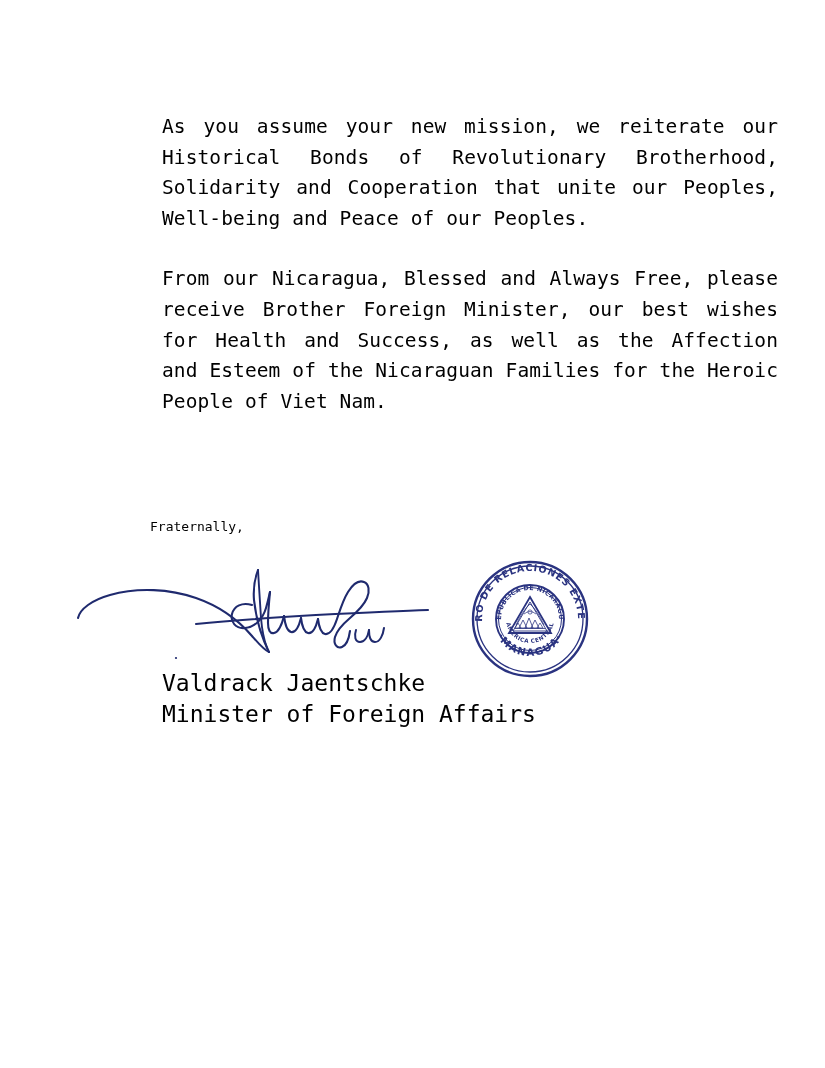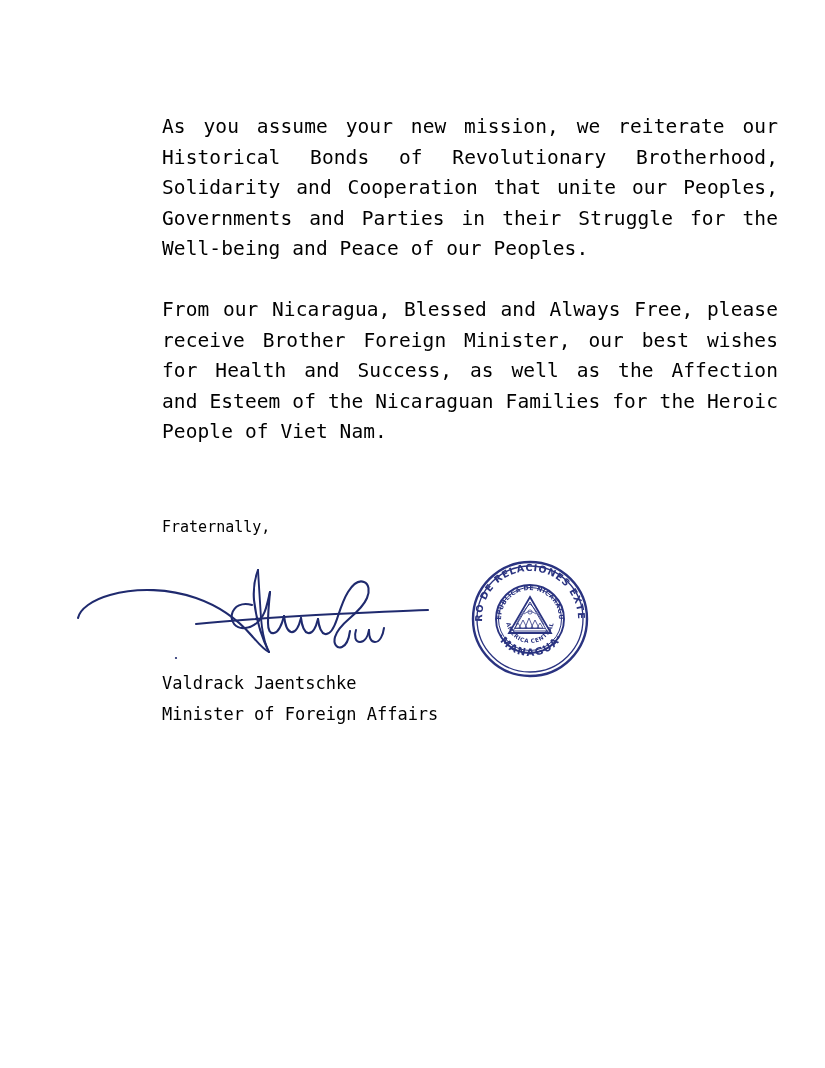--- a/index.html
+++ b/index.html
@@ -36,23 +36,23 @@
     text-align: justify;
     text-align-last: justify;
     white-space: nowrap;
   }
   .para .line.last {
     text-align: center;
     text-align-last: left;
   }
   .closing {
     position: absolute;
-    left: 114px;
+    left: 102px;
     top: 512px;
-    font-size: 15px;
+    font-size: 13px;
     line-height: 30.6px;
     color: #000000;
   }
   .signature-wrap {
     position: absolute;
     left: 18px;
     top: 560px;
     width: 380px;
     height: 110px;
     pointer-events: none;
@@ -61,39 +61,38 @@
     position: absolute;
     left: 415px;
     top: 552px;
     width: 134px;
     height: 134px;
   }
   .signer-block {
     position: absolute;
     left: 114px;
     top: 668px;
-    font-size: 17px;
+    font-size: 23px;
     line-height: 30.8px;
     color: #000000;
     white-space: nowrap;
   }
   .signer-block .sline { display: block; }
 </style>
 </head>
 <body>
 
 <div class="page">
 
   <div class="letter-body">
 
     <div class="para">
       <span class="line">As you assume your new mission, we reiterate our</span>
       <span class="line">Historical Bonds of Revolutionary Brotherhood,</span>
       <span class="line">Solidarity and Cooperation that unite our Peoples,</span>
-      <span class="line">Governments and Parties in their Struggle for the</span>
       <span class="line last">Well-being and Peace of our Peoples.</span>
     </div>
 
     <div class="para">
       <span class="line">From our Nicaragua, Blessed and Always Free, please</span>
       <span class="line">receive Brother Foreign Minister, our best wishes</span>
       <span class="line">for Health and Success, as well as the Affection</span>
       <span class="line">and Esteem of the Nicaraguan Families for the Heroic</span>
       <span class="line last">People of Viet Nam.</span>
     </div>

